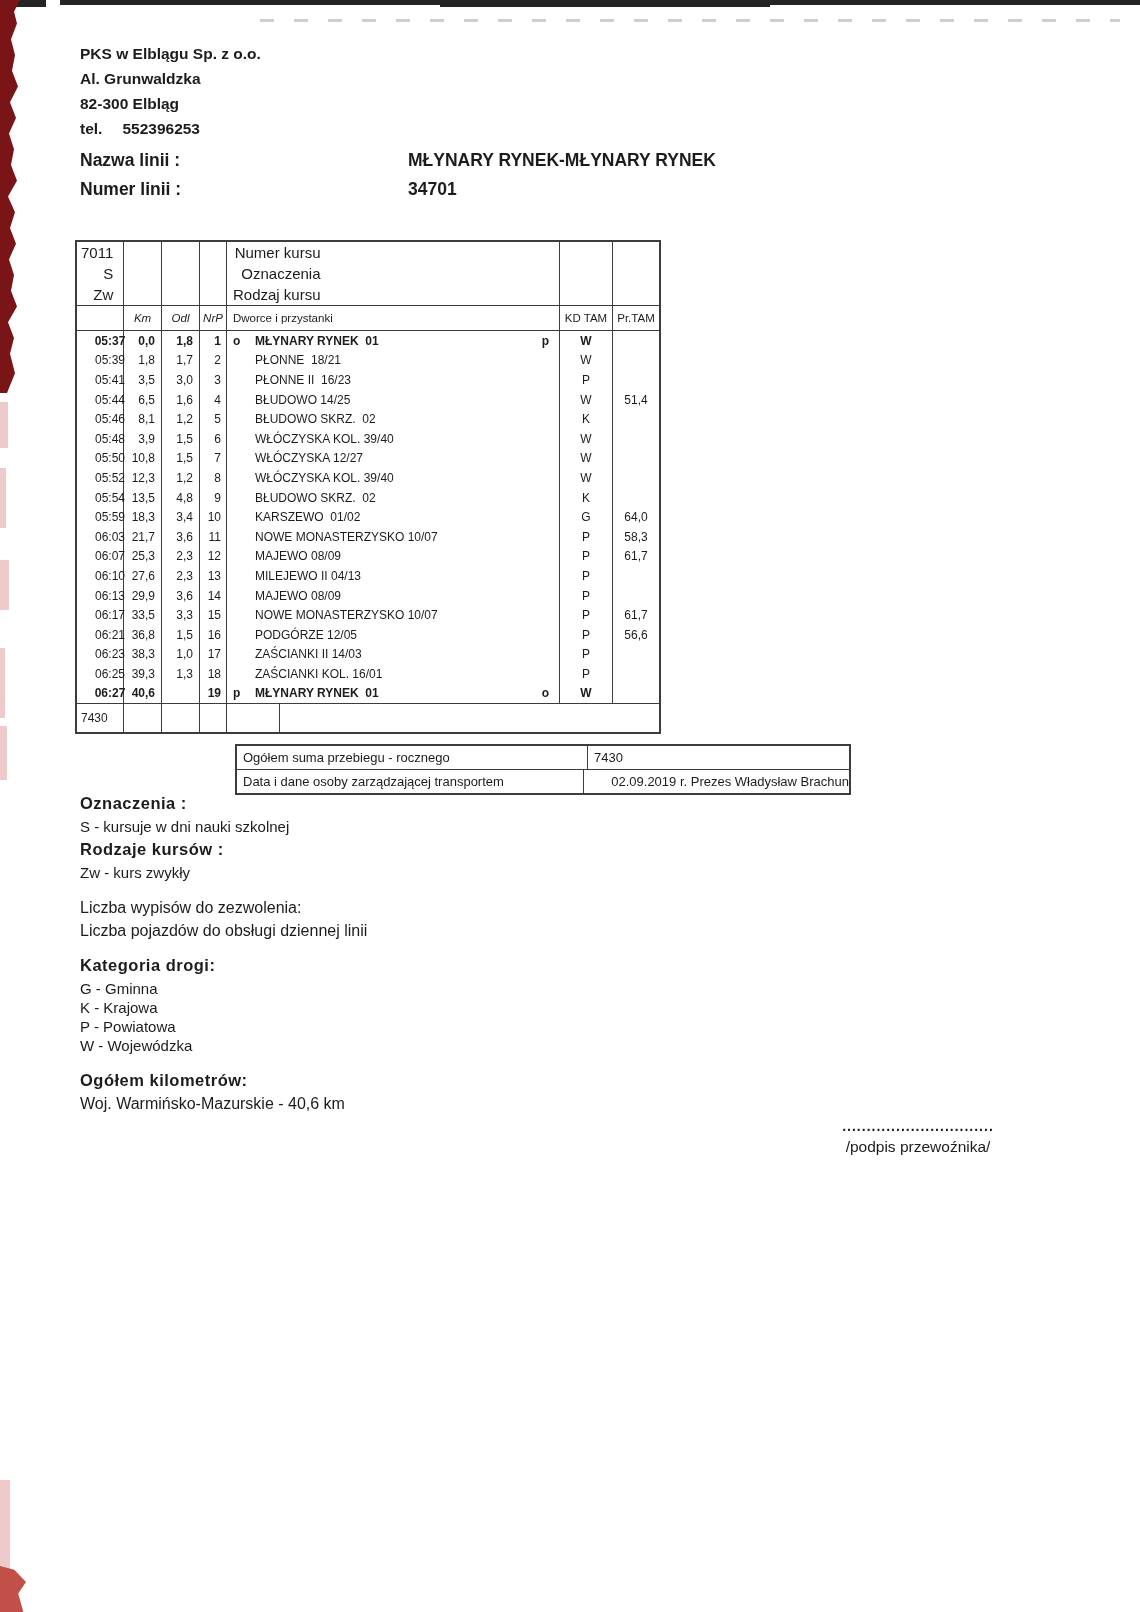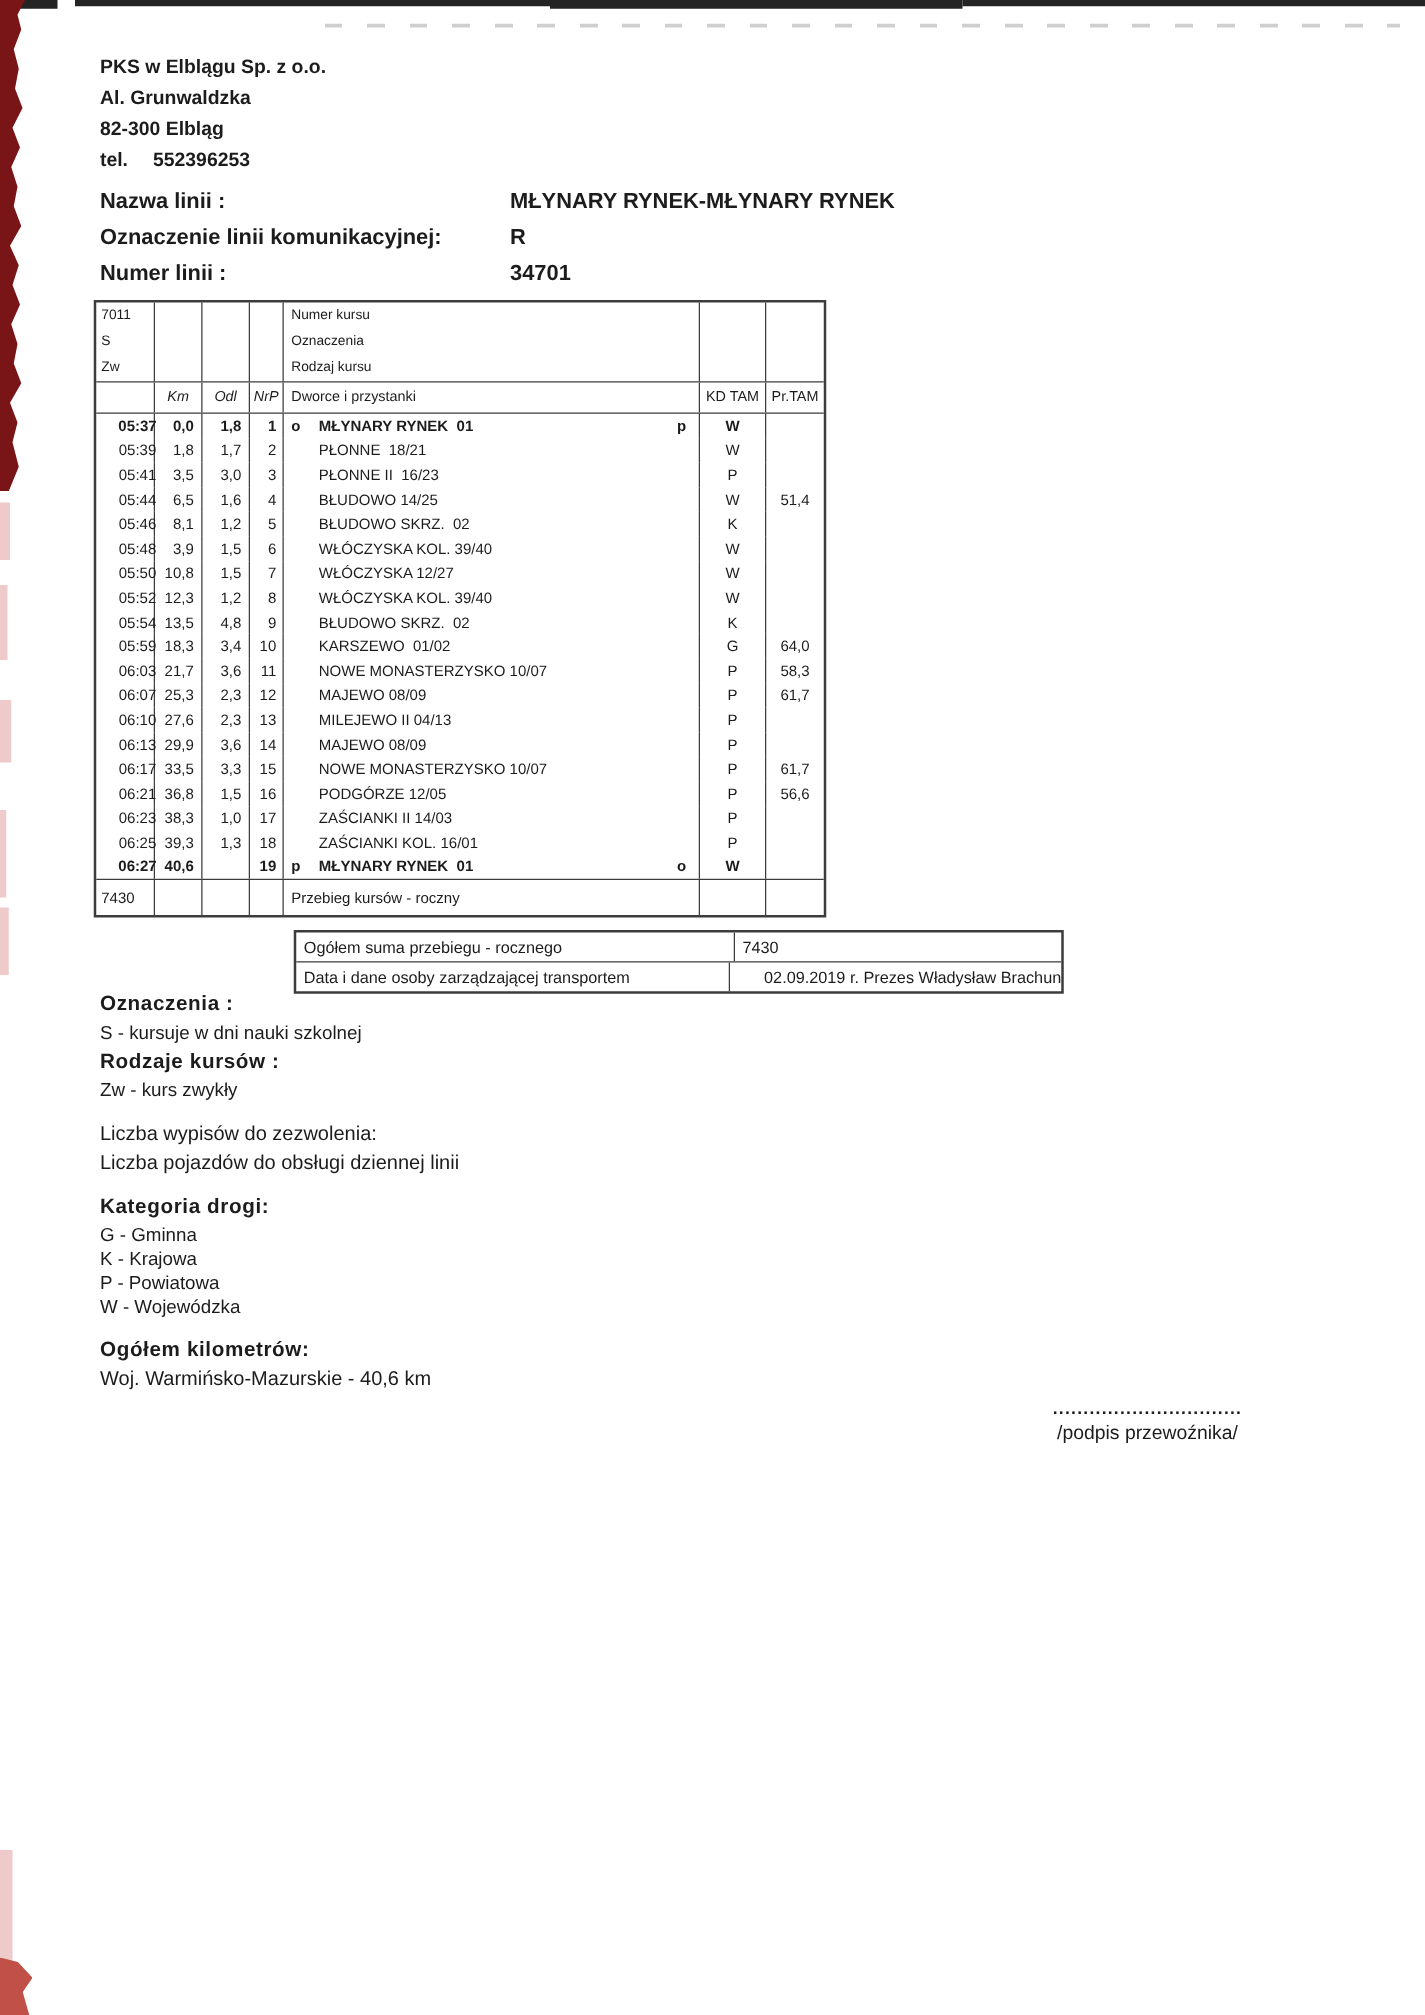--- a/index.html
+++ b/index.html
@@ -29,21 +29,21 @@
   .lineinfo .val{position:absolute;left:328px;top:0;white-space:nowrap;}
   
   .ttable{position:absolute;left:75px;top:240px;width:582px;border:2px solid #3c3c3c;font-size:12px;}
   .t-row{display:flex;align-items:center;}
   .c{box-sizing:border-box;height:100%;border-right:1px solid #3c3c3c;display:flex;align-items:center;}
   .c:last-child{border-right:none;}
   .c1{width:47px;}.c2{width:38px;}.c3{width:38px;}.c4{width:27px;}
   .c5{flex:1;position:relative;}
   .c6{width:53px;justify-content:center;}
   .c7{width:46px;justify-content:center;}
-  .meta{height:63px;border-bottom:1px solid #3c3c3c;font-size:11px;}
+  .meta{height:63px;border-bottom:1px solid #3c3c3c;font-size:15px;text-align:right;}
   .meta .c{align-items:flex-start;}
   .meta .stack{line-height:21px;padding-left:4px;white-space:pre;}
   .colhead{height:24px;border-bottom:1px solid #3c3c3c;font-size:11.5px;}
   .colhead .c2,.colhead .c3,.colhead .c4{justify-content:center;font-style:italic;}
   .colhead .c5{padding-left:6px;}
   .body{height:19.6px;}
   .body .c1{justify-content:center;padding-left:20px;}
   .body .c2,.body .c3{justify-content:flex-end;padding-right:6px;}
   .body .c4{justify-content:flex-end;padding-right:5px;}
   .sname{margin-left:28px;white-space:pre;}
@@ -95,24 +95,20 @@
     <div>82-300 Elbląg</div>
     <div><span>tel.</span><span class="phone-num">552396253</span></div>
   </div>
 
   <div class="lineinfo">
     <div class="row">
       <span>Nazwa linii :</span>
       <span class="val">MŁYNARY RYNEK-MŁYNARY RYNEK</span>
     </div>
     <div class="row">
-      <span>Oznaczenie linii komunikacyjnej:</span>
-      <span class="val">R</span>
-    </div>
-    <div class="row">
       <span>Numer linii :</span>
       <span class="val">34701</span>
     </div>
   </div>
 
   <div class="ttable">
     <div class="t-row meta">
       <div class="c c1">
         <div class="stack"><span>7011</span><br><span>S</span><br><span>Zw</span></div>
       </div>
@@ -399,21 +395,20 @@
       </div>
       <div class="c c6">W</div>
       <div class="c c7"></div>
     </div>
   </div>
     <div class="t-row totalrow">
       <div class="c c1">7430</div>
       <div class="c c2"></div>
       <div class="c c3"></div>
       <div class="c c4"></div>
-      <div class="c c5">Przebieg kursów - roczny</div>
       <div class="c c6"></div>
       <div class="c c7"></div>
     </div>
   </div>
 
   <div class="stable">
     <div class="s-row">
       <div class="s-label">Ogółem suma przebiegu - rocznego</div>
       <div class="s-value">7430</div>
     </div>

